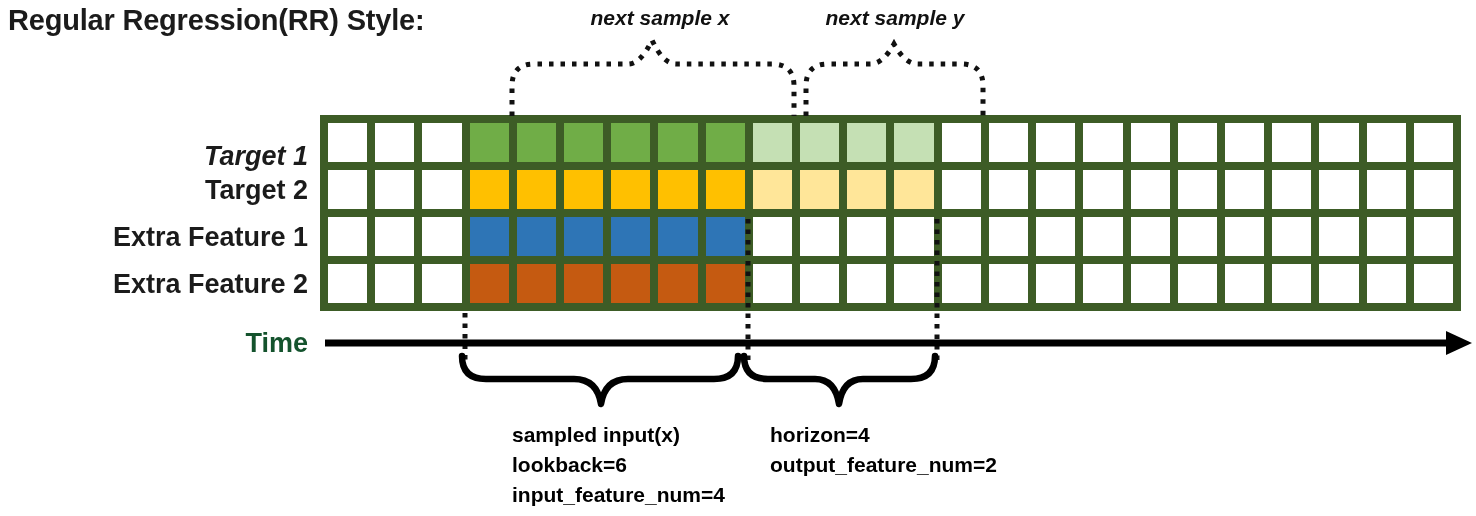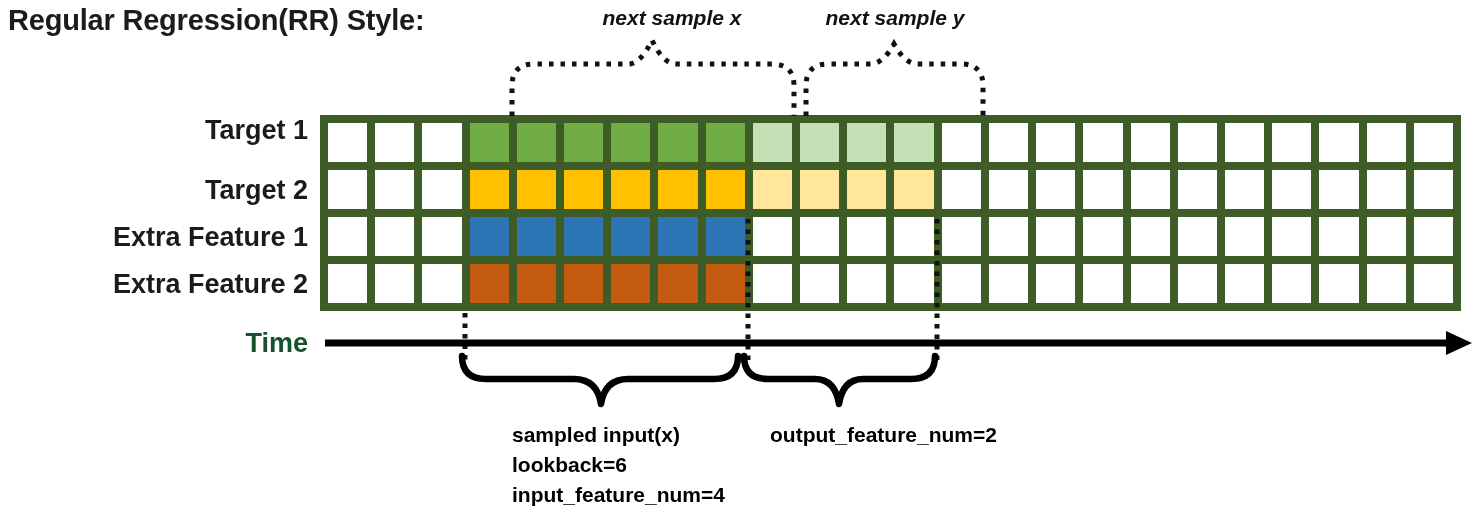--- a/index.html
+++ b/index.html
@@ -8,21 +8,21 @@
     font-family:"Liberation Sans",sans-serif;overflow:hidden;
   }
   .title{
     position:absolute;left:8px;top:4px;
     font-size:29px;font-weight:700;color:#1b1b1b;letter-spacing:-0.2px;
   }
   .ann{
     position:absolute;top:6px;width:320px;text-align:center;
     font-style:italic;font-weight:700;font-size:21px;color:#111;
   }
-  .ann-x{left:512px;}
+  .ann-x{left:500px;}
   .ann-y{left:735px;}
   .row-label{
     position:absolute;left:0;width:308px;text-align:right;
     font-size:27px;font-weight:700;color:#1b1b1b;line-height:34px;height:34px;
   }
   .grid{
     position:absolute;left:320px;top:115px;width:1141px;height:196px;
     box-sizing:border-box;display:grid;
     grid-template-columns:repeat(24,1fr);grid-template-rows:repeat(4,1fr);
     gap:8px;padding:8px;
@@ -44,21 +44,21 @@
 <body>
 
 <div class="canvas">
 
   <div class="title">Regular Regression(RR) Style:</div>
 
   <div class="ann ann-x">next sample x</div>
   <div class="ann ann-y">next sample y</div>
 
   <div id="row-labels">
-      <div class="row-label" style="top: 113px;">Target 1</div>
+      <div class="row-label" style="top: 139px; font-style: italic;">Target 1</div>
       <div class="row-label" style="top: 172.5px;">Target 2</div>
       <div class="row-label" style="top: 219.5px;">Extra Feature 1</div>
       <div class="row-label" style="top: 266.5px;">Extra Feature 2</div>
     </div>
 
   <div class="grid" id="grid" style="background: rgb(61, 92, 38);">
       <div class="cell" style="background: rgb(255, 255, 255);"></div>
       <div class="cell" style="background: rgb(255, 255, 255);"></div>
       <div class="cell" style="background: rgb(255, 255, 255);"></div>
       <div class="cell" style="background: rgb(112, 173, 71);"></div>
@@ -175,16 +175,17 @@
 
     <path d="M 744 356 Q 744 379 768 379 L 815 379 Q 835 379 839 404 Q 843 379 863 379 L 911 379 Q 935 379 935 356" fill="none" stroke="#000" stroke-width="6.5" stroke-linecap="round" stroke-linejoin="round"></path>
   </svg>
 
   <div class="note note-input">
     <div>sampled input(x)</div>
     <div>lookback=6</div>
     <div>input_feature_num=4</div>
   </div>
   <div class="note note-output">
+    <div>horizon=4</div>
     <div>output_feature_num=2</div>
   </div>
 
 </div>
 
 </body></html>

